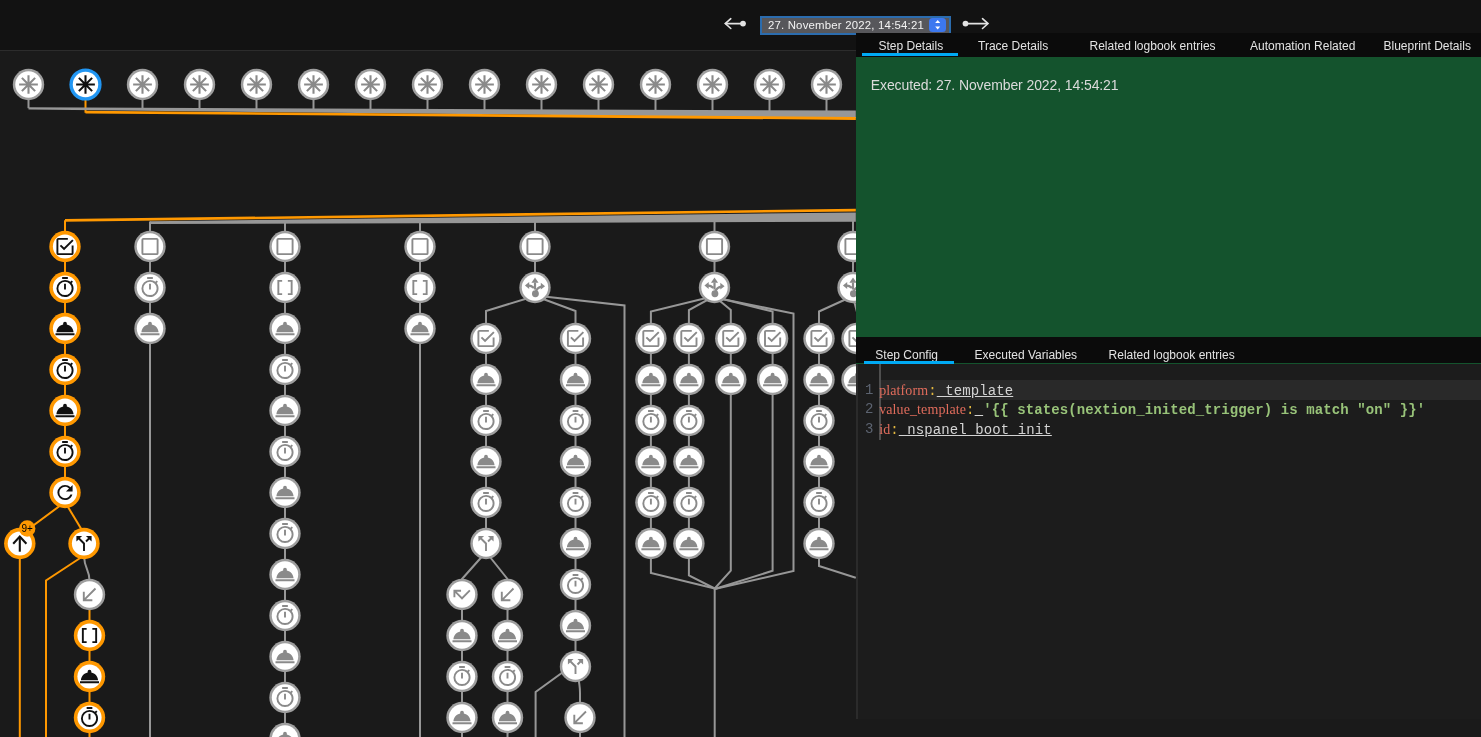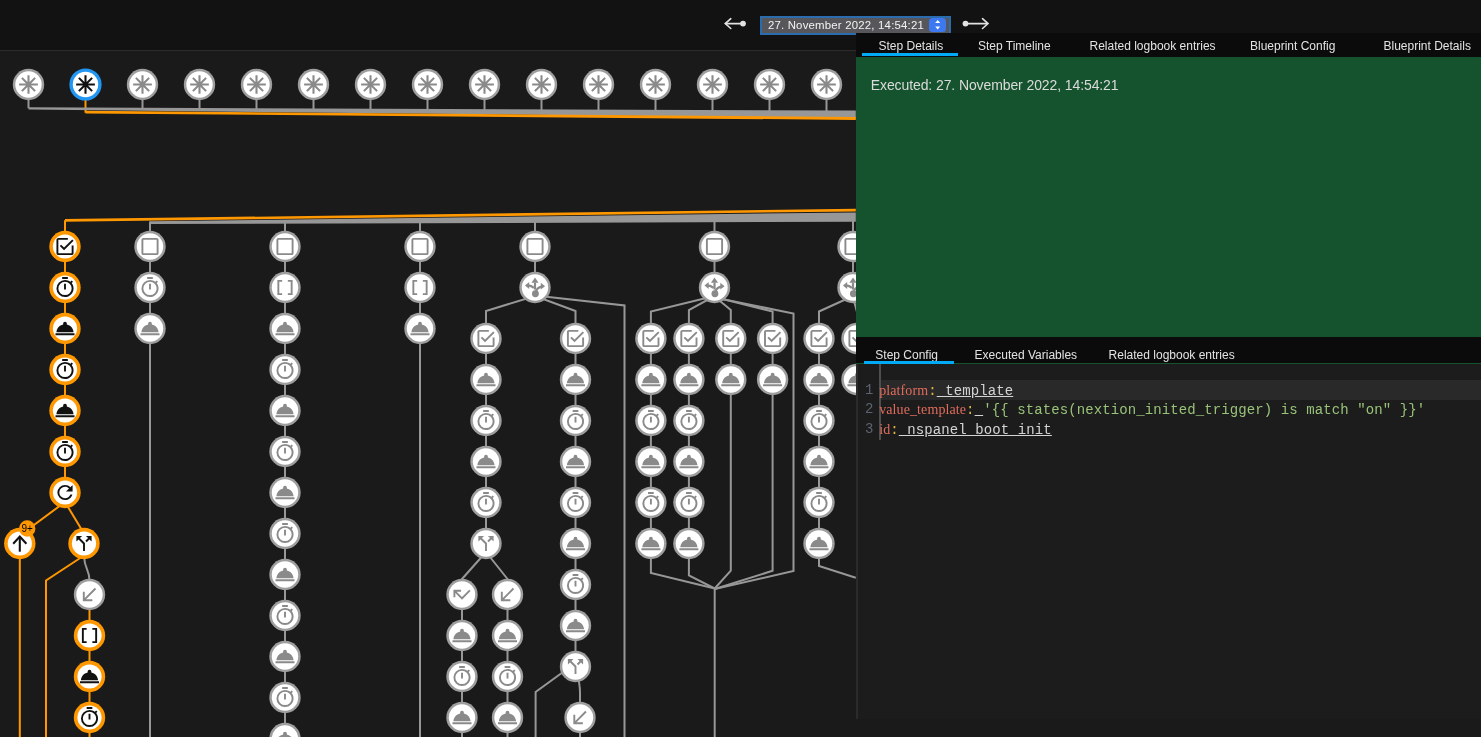--- a/index.html
+++ b/index.html
@@ -21,21 +21,21 @@
 .underline { position:absolute; background:#00aaf4; }
 #executed { position:absolute; left:15.3px; top:44px; font-size:14px; letter-spacing:-0.1px; color:#dbdbdb; }
 #code { position:absolute; left:0; top:330.5px; width:625.5px; height:355.5px;
   background:#1c1c1c; font-family:"Liberation Mono", monospace; font-size:14px;
   border-left:2px solid #2b2b2b; }
 #gutter-sep { position:absolute; left:21.7px; top:0.5px; width:1.4px; height:76px; background:#4e4e4e; }
 .cl { position:absolute; left:21.7px; height:19.5px; line-height:19.5px; white-space:pre; letter-spacing:0.1px; }
 .ln { position:absolute; width:16px; text-align:right; left:0; height:19.5px; line-height:19.5px;
   color:#5c6370; }
 #activeline { position:absolute; left:23.1px; top:16.9px; width:602px; height:19.9px; background:#292929; }
-.k { color:#e06c5c;font-family:Liberation Serif, serif; } .c { color:#e2b73f; } .v { color:#d4d4d4;text-decoration:underline; } .s { color:#98c379; }
+.k { color:#e06c5c;font-family:Liberation Serif, serif; } .c { color:#e2b73f; } .v { color:#d4d4d4;text-decoration:underline; } .s { color:#98c379;font-weight:bold; }
 </style></head>
 <body>
 <svg id="graph" width="856" height="686" viewBox="0 51 856 686" style="position:absolute;left:0;top:51px" xmlns="http://www.w3.org/2000/svg">
     <g fill="none" stroke="#979797" stroke-width="2">
       <path d="M28.5,99.3 V108.2"></path>
       <path d="M142.5,99.3 V108.7"></path>
       <path d="M199.5,99.3 V108.9"></path>
       <path d="M256.5,99.3 V109.2"></path>
       <path d="M313.5,99.3 V109.4"></path>
       <path d="M370.5,99.3 V109.6"></path>
@@ -441,23 +441,23 @@
  <span class="step">
       <svg width="17.4" height="13.6" viewBox="0 0 17.4 13.6">
   <path d="M8.7,2.1 L11.2,5 L6.2,5 Z" fill="#fff"></path>
   <path d="M8.7,11.5 L11.2,8.6 L6.2,8.6 Z" fill="#fff"></path>
  </svg>
     </span>
 </div>
 <div id="rp">
  <div class="tabbar" style="top:0;height:23.8px">
   <span class="tab" style="left:23px;top:5.5px">Step Details</span>
-  <span class="tab" style="left:122.5px;top:5.5px">Step Timeline</span>
+  <span class="tab" style="left:122.5px;top:5.5px">Trace Details</span>
   <span class="tab" style="left:234px;top:5.5px">Related logbook entries</span>
-  <span class="tab" style="left:394.5px;top:5.5px">Blueprint Config</span>
+  <span class="tab" style="left:394.5px;top:5.5px">Automation Related</span>
   <span class="tab" style="left:528px;top:5.5px">Blueprint Details</span>
   <span class="underline" style="left:6.2px;top:19.6px;width:96px;height:3.4px"></span>
  </div>
  <div id="executed">Executed: 27. November 2022, 14:54:21</div>
  <div class="tabbar" style="top:304.3px;height:26.2px">
   <span class="tab" style="left:19.8px;top:11px">Step Config</span>
   <span class="tab" style="left:119.1px;top:11px">Executed Variables</span>
   <span class="tab" style="left:253.1px;top:11px">Related logbook entries</span>
   <span class="underline" style="left:8px;top:23.4px;width:90.8px;height:3.5px"></span>
  </div>

